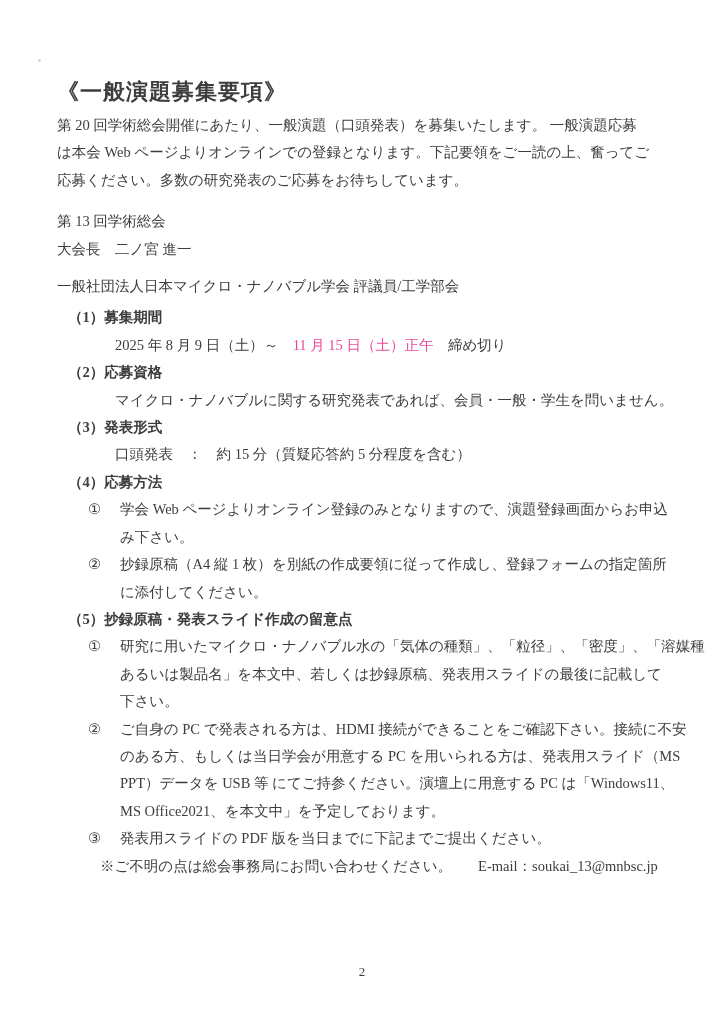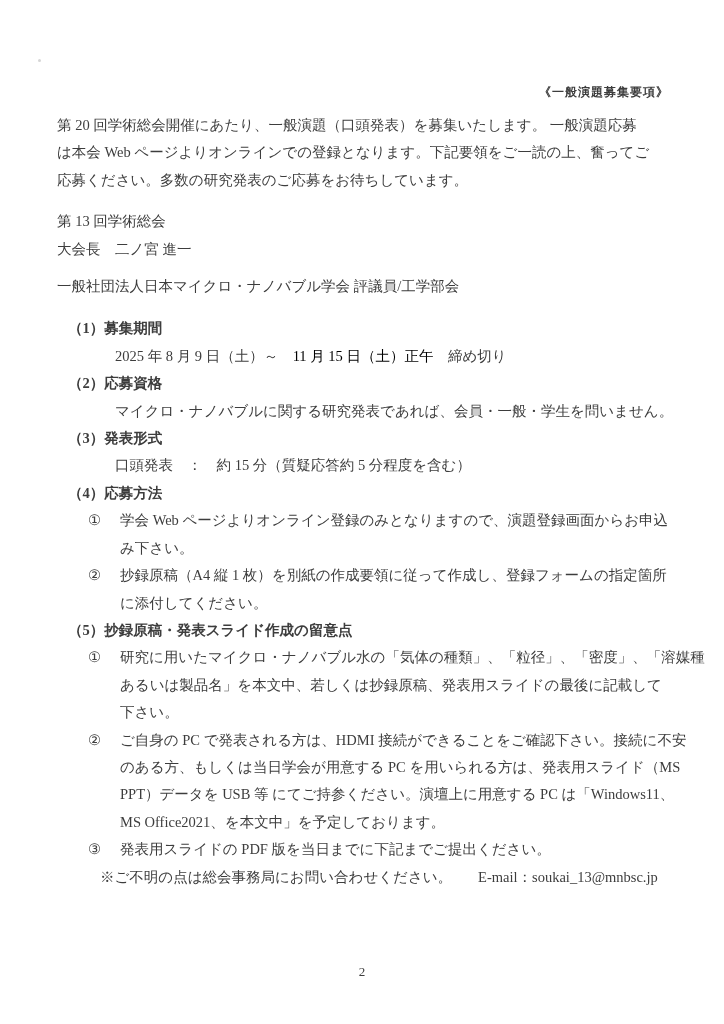--- a/index.html
+++ b/index.html
@@ -28,50 +28,50 @@
     position: absolute;
     left: 38px;
     top: 59px;
     width: 3px;
     height: 3px;
     border-radius: 50%;
     background: #d6d6d6;
   }
   .title {
     margin: 80px 0 0 0;
-    font-size: 12px;
+    font-size: 22px;
     line-height: 24px;
     font-weight: bold;
-    text-align: right;
+    text-align: left;
     letter-spacing: 1px;
   }
   .line { white-space: nowrap; }
   .intro { margin-top: 8px; }
   .organizer { margin-top: 14px; }
   .affiliation { margin-top: 10px; }
-  .sections { margin-top: 15px; }
+  .sections { margin-top: 4px; }
   .sec-heading {
     margin-left: 11px;
     font-weight: bold;
     white-space: nowrap;
   }
   .sec-body {
     margin-left: 58px;
     white-space: nowrap;
   }
   .citem {
     display: flex;
     margin-left: 31px;
   }
   .citem .marker {
     flex: 0 0 32px;
     white-space: nowrap;
   }
   .citem .ctext { flex: 1 1 auto; }
-  .deadline { color: #000000; }
+  .deadline { color: #ec4899; }
   .note {
     margin-left: 43px;
     white-space: nowrap;
   }
   .note .email { margin-left: 26px; }
   .footer {
     position: absolute;
     left: 0;
     top: 962px;
     width: 724px;

